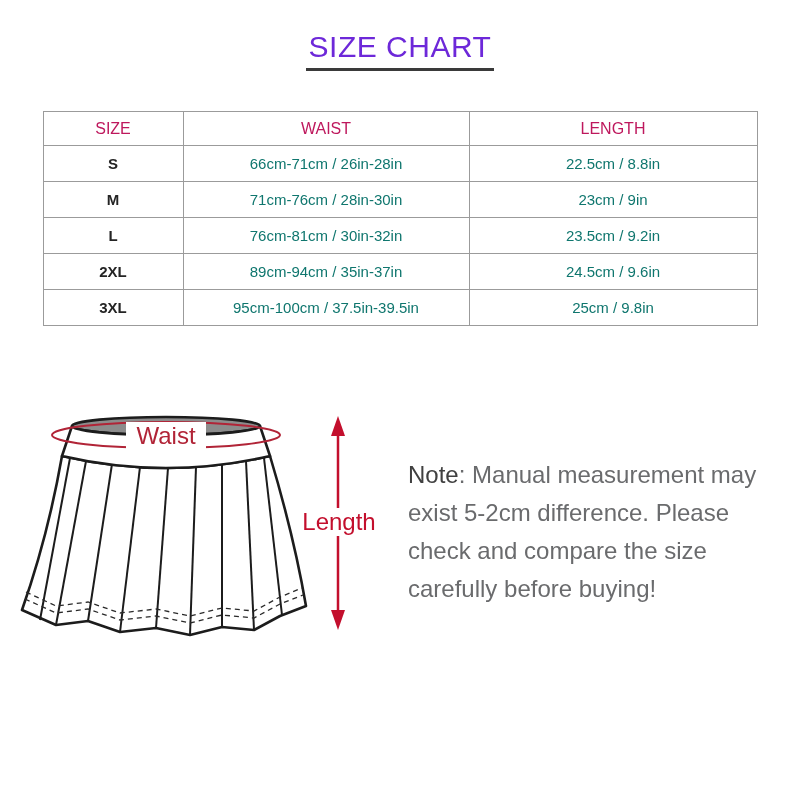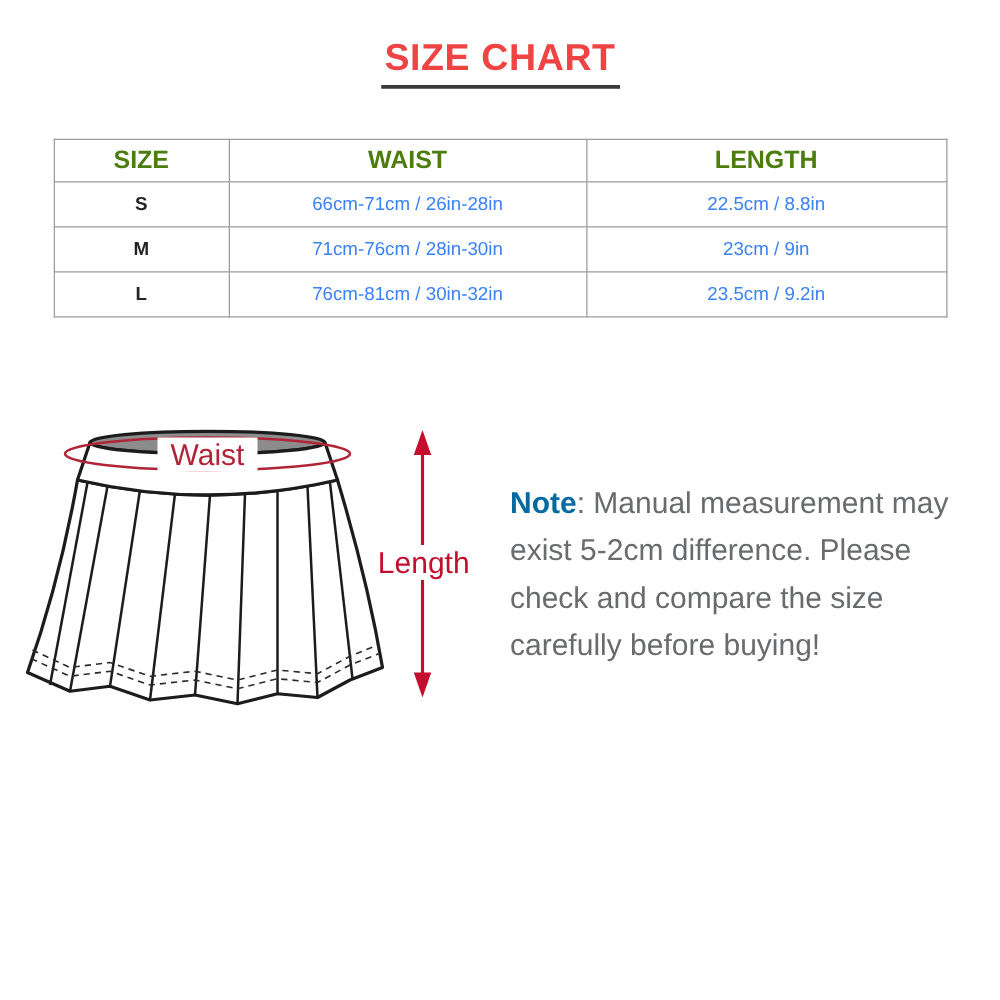--- a/index.html
+++ b/index.html
@@ -4,41 +4,41 @@
 <style>
   html,body { margin:0; padding:0; background:#ffffff; }
   body {
     width:800px; height:800px; overflow:hidden;
     font-family:"Liberation Sans", sans-serif;
     -webkit-font-smoothing:antialiased;
   }
   .title-wrap { text-align:center; margin-top:30px; }
   .page-title {
     display:inline-block; margin:0; padding:0 3px 4px;
-    font-size:30px; font-weight:bold; letter-spacing:0.5px; color:#ef4444;
+    font-size:30px; font-weight:normal; letter-spacing:0.5px; color:#6d28d9;
     border-bottom:3px solid #3a3a3a;
   }
   table.size-chart {
     border-collapse:collapse; table-layout:fixed;
     width:714px; margin:40px auto 0;
   }
   .size-chart th, .size-chart td {
     border:1px solid #9b9b9b; text-align:center; vertical-align:middle;
     padding:0; overflow:hidden; white-space:nowrap;
   }
-  .size-chart th { height:33px; font-size:20px; font-weight:bold; color:#4d7c0f; }
-  .size-chart td { height:35px; font-size:15px; color:#3b82f6; }
+  .size-chart th { height:33px; font-size:16px; font-weight:normal; color:#be185d; }
+  .size-chart td { height:35px; font-size:15px; color:#0f766e; }
   .size-chart td.size-cell { font-weight:bold; color:#242424; }
   .bottom-section { display:flex; align-items:flex-start; margin-top:52px; }
   .skirt-figure { width:392px; padding-left:8px; flex:0 0 auto; }
   .note-block {
     width:368px; margin-left:8px; margin-top:78px;
     font-size:24px; line-height:38px; color:#6a6b6d;
   }
-  .note-block .note-label { font-weight:bold; color:#0369a1; }
+  .note-block .note-label { font-weight:normal; color:#404040; }
 </style>
 </head>
 <body>
 
 <div class="title-wrap">
   <h1 class="page-title">SIZE CHART</h1>
 </div>
 
 <table class="size-chart">
   <colgroup>
@@ -61,20 +61,30 @@
     </tr>
     <tr>
       <td class="size-cell">M</td>
       <td>71cm-76cm / 28in-30in</td>
       <td>23cm / 9in</td>
     </tr>
     <tr>
       <td class="size-cell">L</td>
       <td>76cm-81cm / 30in-32in</td>
       <td>23.5cm / 9.2in</td>
+    </tr>
+    <tr>
+      <td class="size-cell">2XL</td>
+      <td>89cm-94cm / 35in-37in</td>
+      <td>24.5cm / 9.6in</td>
+    </tr>
+    <tr>
+      <td class="size-cell">3XL</td>
+      <td>95cm-100cm / 37.5in-39.5in</td>
+      <td>25cm / 9.8in</td>
     </tr>
   </tbody>
 </table>
 
 <div class="bottom-section">
 
   <div class="skirt-figure">
     <svg width="380" height="300" viewBox="0 0 380 300">
 
       <path d="M 54,78 Q 40,158 14,232 L 48,247 L 80,243 L 112,254 L 148,250 L 182,257 L 214,249 L 246,252 L 272,238 L 298,228 Q 286,158 262,78 Q 158,102 54,78 Z" fill="#ffffff" stroke="#1c1c1c" stroke-width="2.6" stroke-linejoin="round"></path>

